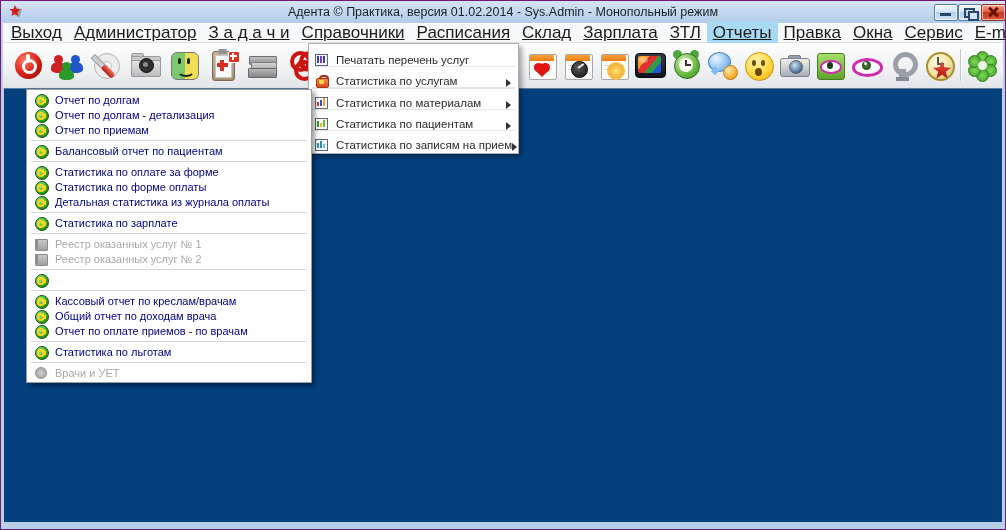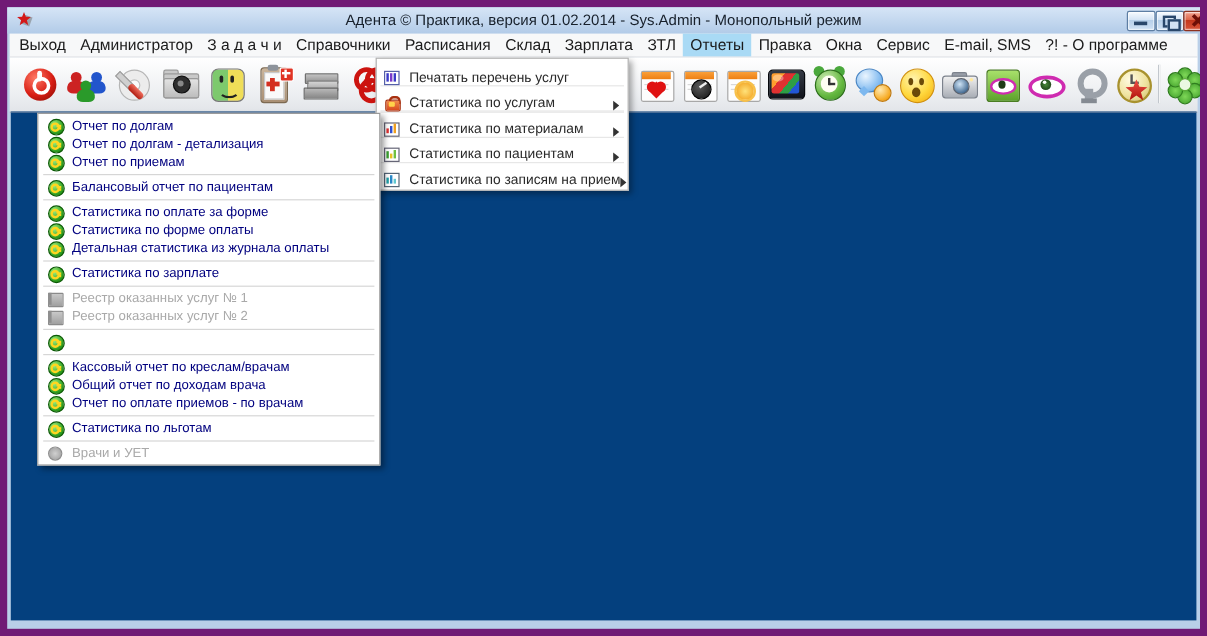--- a/index.html
+++ b/index.html
@@ -1,27 +1,27 @@
 <!DOCTYPE html>
 <html style="--sel: #1e6cc8; --client-bg: #04407e; --navy: #00007f; --disabled: #a9a9a9; --active-bg: #a9daf5;"><head>
 <meta charset="utf-8">
 <style>
   html,body{margin:0;padding:0;background:#8fa3b8;font-family:"Liberation Sans","DejaVu Sans",sans-serif;}
-  .window{position:relative;width:1006px;height:530px;background:#b9cfe8;border:6px solid #701a75;box-sizing:border-box;overflow:hidden;}
+  .window{position:relative;width:1006px;height:530px;background:#b9cfe8;border:1px solid #701a75;box-sizing:border-box;overflow:hidden;}
   
   .titlebar{position:absolute;left:0;top:0;right:0;height:22px;background:linear-gradient(#d6e5f6,#b2cbe8);display:flex;align-items:center;}
   .title-text{position:absolute;left:0;right:0;text-align:center;font-size:12.5px;color:#17202b;pointer-events:none;}
   .app-logo{position:relative;width:16px;height:16px;margin-left:6px;}
   .wbtn{position:absolute;top:3px;height:15px;border:1px solid #5e7ea3;border-radius:2px;background:linear-gradient(#f6faff,#d4e3f4 45%,#b7d0ea 46%,#cfe1f5);box-shadow:inset 0 0 0 1px rgba(255,255,255,.6);}
   .wbtn.min{left:933px;width:22px;} .wbtn.restore{left:957px;width:22px;}
   .wbtn.close{left:980px;width:23px;background:linear-gradient(#f2a390,#dd6347 45%,#c3371c 46%,#d8543a);border-color:#8e3220;}
   .wbtn>i{position:absolute;display:block;}
   
   .menubar{position:absolute;left:2px;top:22px;right:2px;height:20px;background:#f7f8f9;border-bottom:1px solid #e0e2e5;display:flex;align-items:center;padding-left:2px;box-sizing:border-box;}
-  .mitem{font-size:13px;color:#1b1b1b;padding:2px 6px;white-space:nowrap;cursor:default;}
+  .mitem{font-size:17px;color:#1b1b1b;padding:2px 6px;white-space:nowrap;cursor:default;text-decoration:underline;}
   .mitem.active{background:var(--active-bg,#a9daf5);}
   
   .toolbar{position:absolute;left:2px;top:42px;right:2px;height:45px;background:linear-gradient(#ffffff,#eceef1 70%,#e2e5e9);border-bottom:1px solid #bcc1c8;}
   .tbtn{position:absolute;top:4px;width:34px;height:37px;border-radius:3px;}
   .tico{position:relative;width:33px;height:33px;margin:2px auto 0;}
   .tsep{position:absolute;top:6px;width:1px;height:32px;background:#c2c7cd;border-right:1px solid #fff;}
   
   .client{position:absolute;left:3px;top:87px;right:3px;bottom:7px;background:var(--client-bg,#04407e);border-top:1px solid #5c7a9e;}
   
   .dropdown{position:absolute;left:307px;top:42px;width:211px;background:#fff;border:1px solid #b0b0b0;padding:2px;box-shadow:3px 3px 5px rgba(0,0,0,.35);box-sizing:border-box;z-index:5;}

